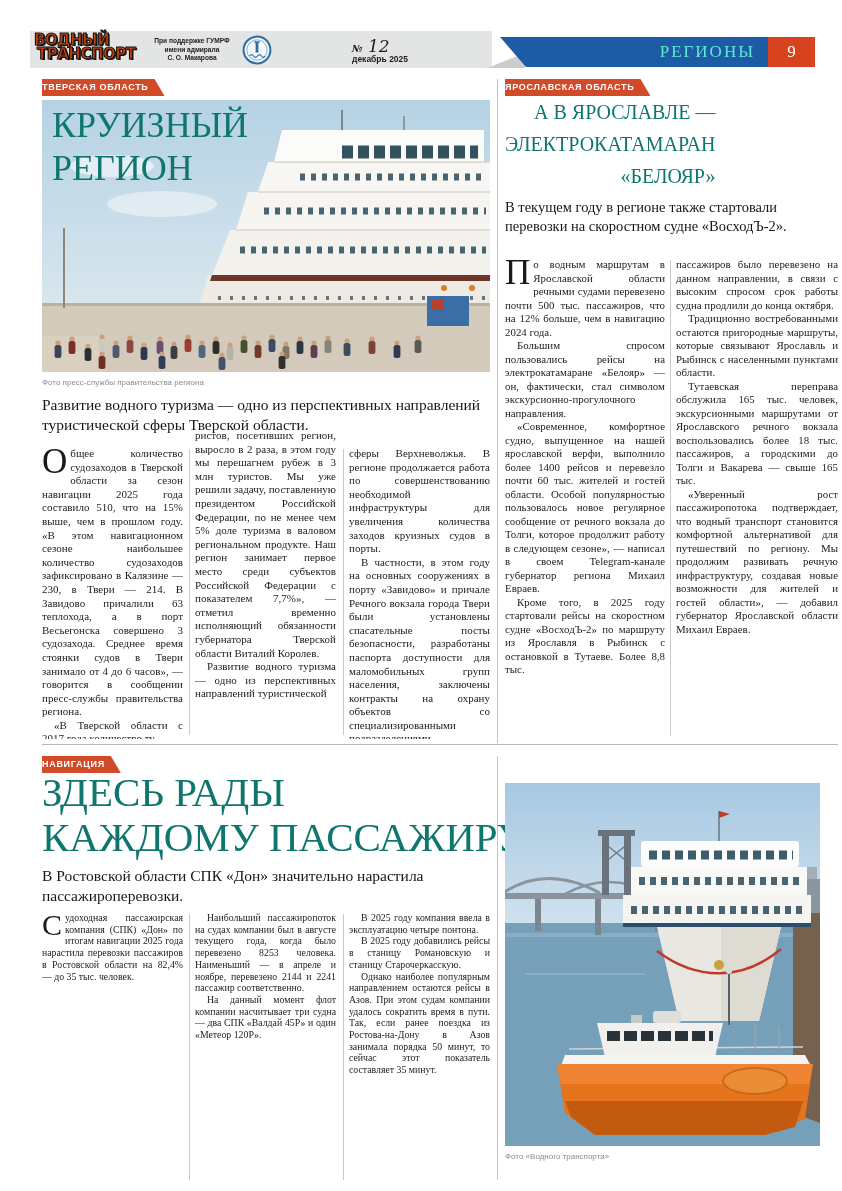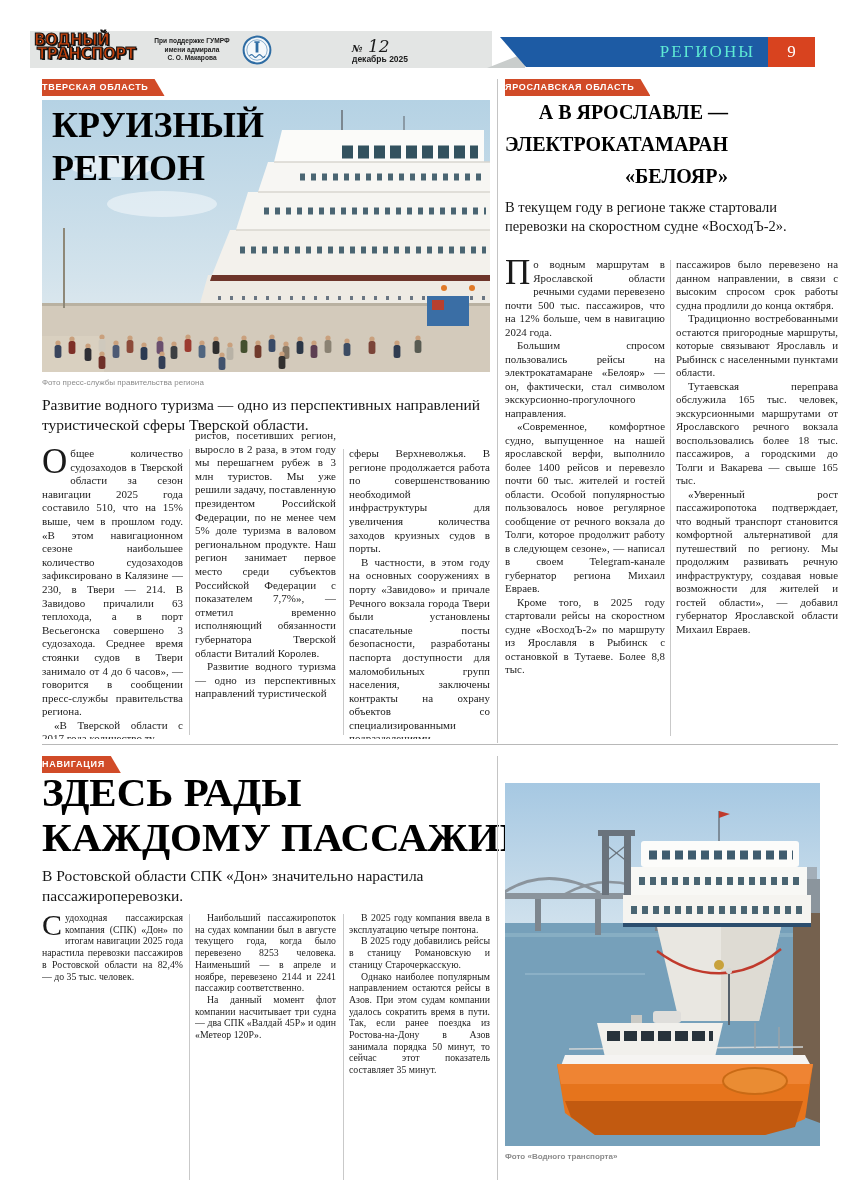--- a/index.html
+++ b/index.html
@@ -28,21 +28,21 @@
   .section-bar span{position:absolute;right:13px;top:0;line-height:30px;color:#5eead4;
          font-size:17px;letter-spacing:2px;}
   .pagenum{position:absolute;left:768px;top:37px;width:47px;height:30px;background:#d8431f;
          color:#fff;font-size:17px;line-height:30px;text-align:center;}
 
   
   .tag{position:absolute;height:17px;background:#d14b28;color:#fff;
        font-family:"Liberation Sans",sans-serif;font-weight:bold;font-size:9px;letter-spacing:.7px;
        line-height:17px;padding:0 16px 0 0;clip-path:polygon(0 0,calc(100% - 10px) 0,100% 100%,0 100%);}
   .hl-line{white-space:nowrap;}
-  .hl{position:absolute;color:#000000;font-weight:bold;}
+  .hl{position:absolute;color:#0f766e;}
   .hl1{left:52px;top:104px;font-size:36px;line-height:43px;}
   .hl2{left:505px;top:96px;font-size:20px;line-height:32px;text-align:right;}
   .hl3{left:42px;top:770px;font-size:41px;line-height:45px;}
   .lede{position:absolute;font-size:15.5px;line-height:20px;color:#161616;}
   .caption{position:absolute;font-family:"Liberation Sans",sans-serif;font-size:8px;color:#8b8b8b;}
   .bodycol{position:absolute;width:141px;font-size:11px;line-height:13.6px;text-align:justify;
            overflow:hidden;hyphens:auto;-webkit-hyphens:auto;}
   .ycol{width:160px;font-size:10.9px;line-height:13.5px;}
   .ncol{font-size:9.8px;line-height:11.7px;}
   .para{margin:0;text-indent:12px;}
@@ -370,15 +370,15 @@
       <line x1="102" y1="253" x2="208" y2="253" stroke="#27323b" stroke-width="10" stroke-dasharray="13 4"></line>
       <rect x="148" y="228" width="28" height="12" rx="3" fill="#dfdedb"></rect>
       <rect x="126" y="232" width="11" height="8" fill="#c9c9c4"></rect>
       <polygon points="60,272 300,272 306,283 56,283" fill="#f5f4f2"></polygon>
       <polygon points="52,281 308,281 300,336 260,352 90,352 60,330" fill="#e6741c"></polygon>
       <polygon points="52,281 308,281 304,301 56,301" fill="#ef8433"></polygon>
       <polygon points="60,318 298,318 290,344 260,352 90,352 66,334" fill="#c25a10"></polygon>
       <ellipse cx="250" cy="298" rx="32" ry="13" fill="#ea8c33" stroke="#c96a15" stroke-width="2"></ellipse>
     </svg>
   </figure>
-  <div class="caption" style="left:505px;top:1152px;font-weight:bold;">Фото «Водного транспорта»</div>
+  <div class="caption" style="left:505px;top:1152px;">Фото «Водного транспорта»</div>
 
 </div>
 
 </body></html>

